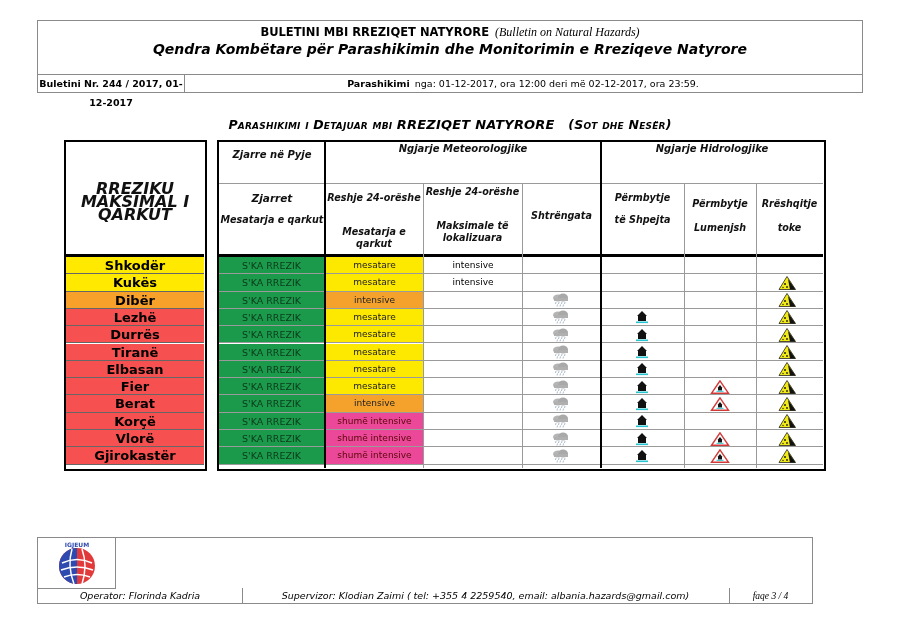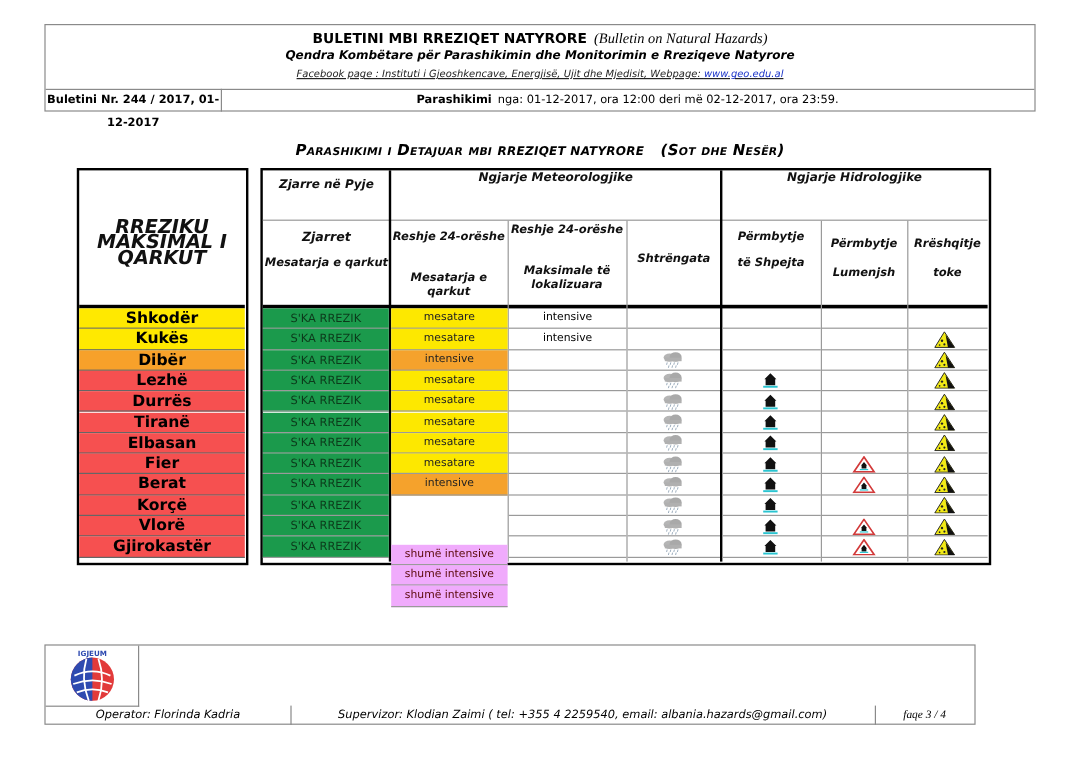--- a/index.html
+++ b/index.html
@@ -5,68 +5,67 @@
   html, body { margin:0; padding:0; background:#ffffff; }
   body { width:900px; height:636px; position:relative; overflow:hidden;
          font-family:"DejaVu Sans", sans-serif; color:#000; }
   .abs { position:absolute; box-sizing:border-box; }
 
   
   #hdr { left:37px; top:20px; width:826px; height:73px; border:1px solid #8a8a8a; }
   #hdr-top { position:absolute; left:0; top:0; width:100%; height:53px; border-bottom:1px solid #8a8a8a; text-align:center; }
   #hdr-title { position:absolute; left:0; right:0; top:4px; font-size:11.5px; font-weight:bold; }
   #hdr-title .en { font-family:"Liberation Serif", serif; font-style:italic; font-weight:normal; font-size:12px; margin-left:6px; }
-  #hdr-sub { position:absolute; left:0; right:0; top:20px; font-size:10px; font-weight:bold; font-style:italic; }
+  #hdr-sub { position:absolute; left:0; right:0; top:20px; font-size:14px; font-weight:bold; font-style:italic; }
   #hdr-fb { position:absolute; left:0; right:0; top:35px; font-size:8.3px; font-style:italic; text-decoration:underline; color:#222; }
   #hdr-fb .link { color:#1a33c8; }
   #hdr-bot { position:absolute; left:0; top:53px; width:100%; height:19px; font-size:9.5px; }
   #bul-nr { position:absolute; left:0; top:0; width:146px; height:19px; border-right:1px solid #8a8a8a; line-height:19px; text-align:center; font-weight:bold; }
   #forecast { position:absolute; left:146px; right:0; top:0; height:19px; line-height:19px; text-align:center; }
   #forecast b { margin-right:5px; }
 
   #sec-title { left:0; width:900px; top:117px; text-align:center; font-size:12.5px; font-weight:bold; font-style:italic; font-variant:small-caps; letter-spacing:0.2px; }
-  #sec-title .big { font-variant:normal; font-size:10px; }
+  #sec-title .big { font-variant:normal; font-size:13px; }
 
   
   .box { border:2.5px solid #000; }
   #left-block { left:64px; top:140px; width:143px; height:331px; }
   #right-block { left:217px; top:140px; width:609px; height:331px; }
   .hcell { position:absolute; box-sizing:border-box; text-align:center; font-weight:bold; font-style:italic; font-size:9.6px; color:#111; }
   .vline { position:absolute; background:#000; }
   .vgrey { position:absolute; background:#9a9a9a; }
   .hline { position:absolute; background:#000; }
   .hgrey { position:absolute; background:#9a9a9a; }
 
   .region { position:absolute; left:0; width:138px; height:17.3px; line-height:17px; text-align:center; font-weight:bold; font-size:13px; box-sizing:border-box; border-bottom:1px solid #666; }
   .cell { position:absolute; box-sizing:border-box; height:17.3px; line-height:17px; text-align:center; font-size:9px; border-bottom:1px solid #9a9a9a; }
   .fire { background:#1b9a4c; color:#0c3a1b; font-size:9.5px; }
   .sev-yellow { background:#ffe900; }
   .sev-orange { background:#f7a12a; }
   .sev-red { background:#f65050; }
   .lvl-yellow { background:#fde800; color:#222; }
   .lvl-orange { background:#f5a22c; color:#222; }
-  .lvl-red { background:#f0abfc; color:#5a0808;margin-top:41px; }
+  .lvl-red { background:#ec4899; color:#5a0808; }
   .icon { position:absolute; width:22px; height:14px; }
 
   
   #ftr { left:37px; top:537px; width:776px; height:67px; border:1px solid #8a8a8a; }
   #logo-cell { position:absolute; left:0; top:0; width:77px; height:50px; border-right:1px solid #8a8a8a; border-bottom:1px solid #8a8a8a; }
   #inst-cell { position:absolute; left:77px; top:0; right:0; height:50px; border-bottom:1px solid #8a8a8a; text-align:center; line-height:50px; font-size:10.5px; }
   #op-cell { position:absolute; left:0; top:50px; width:204px; height:16px; border-right:1px solid #8a8a8a; text-align:center; font-size:9.5px; font-style:italic; line-height:16px; }
   #sup-cell { position:absolute; left:204px; top:50px; width:487px; height:16px; border-right:1px solid #8a8a8a; text-align:center; font-size:9.5px; font-style:italic; line-height:16px; }
   #page-cell { position:absolute; left:691px; top:50px; right:0; height:16px; text-align:center; font-family:"Liberation Serif", serif; font-style:italic; font-size:9.5px; line-height:16px; }
 </style>
 </head>
 <body>
 
 <div id="hdr" class="abs">
   <div id="hdr-top">
     <div id="hdr-title"><span>BULETINI MBI RREZIQET NATYRORE</span><span class="en">(Bulletin on Natural Hazards)</span></div>
     <div id="hdr-sub">Qendra Kombëtare për Parashikimin dhe Monitorimin e Rreziqeve Natyrore</div>
-    <div id="hdr-fb"><span>Facebook page : Instituti i Gjeoshkencave, Energjisë, Ujit dhe Mjedisit, Webpage: </span><span class="link">www.geo.edu.al</span></div>
   </div>
   <div id="hdr-bot">
     <div id="bul-nr">Buletini Nr. 244 / 2017, 01-12-2017</div>
     <div id="forecast"><b>Parashikimi</b><span>nga: 01-12-2017, ora 12:00 deri më 02-12-2017, ora 23:59.</span></div>
   </div>
 </div>
 
 <div id="sec-title" class="abs"><span>Parashikimi i Detajuar mbi </span><span class="big">RREZIQET NATYRORE</span>&nbsp;&nbsp;&nbsp;<span>(Sot dhe Nesër)</span></div>
 
 <div id="left-block" class="abs box">

